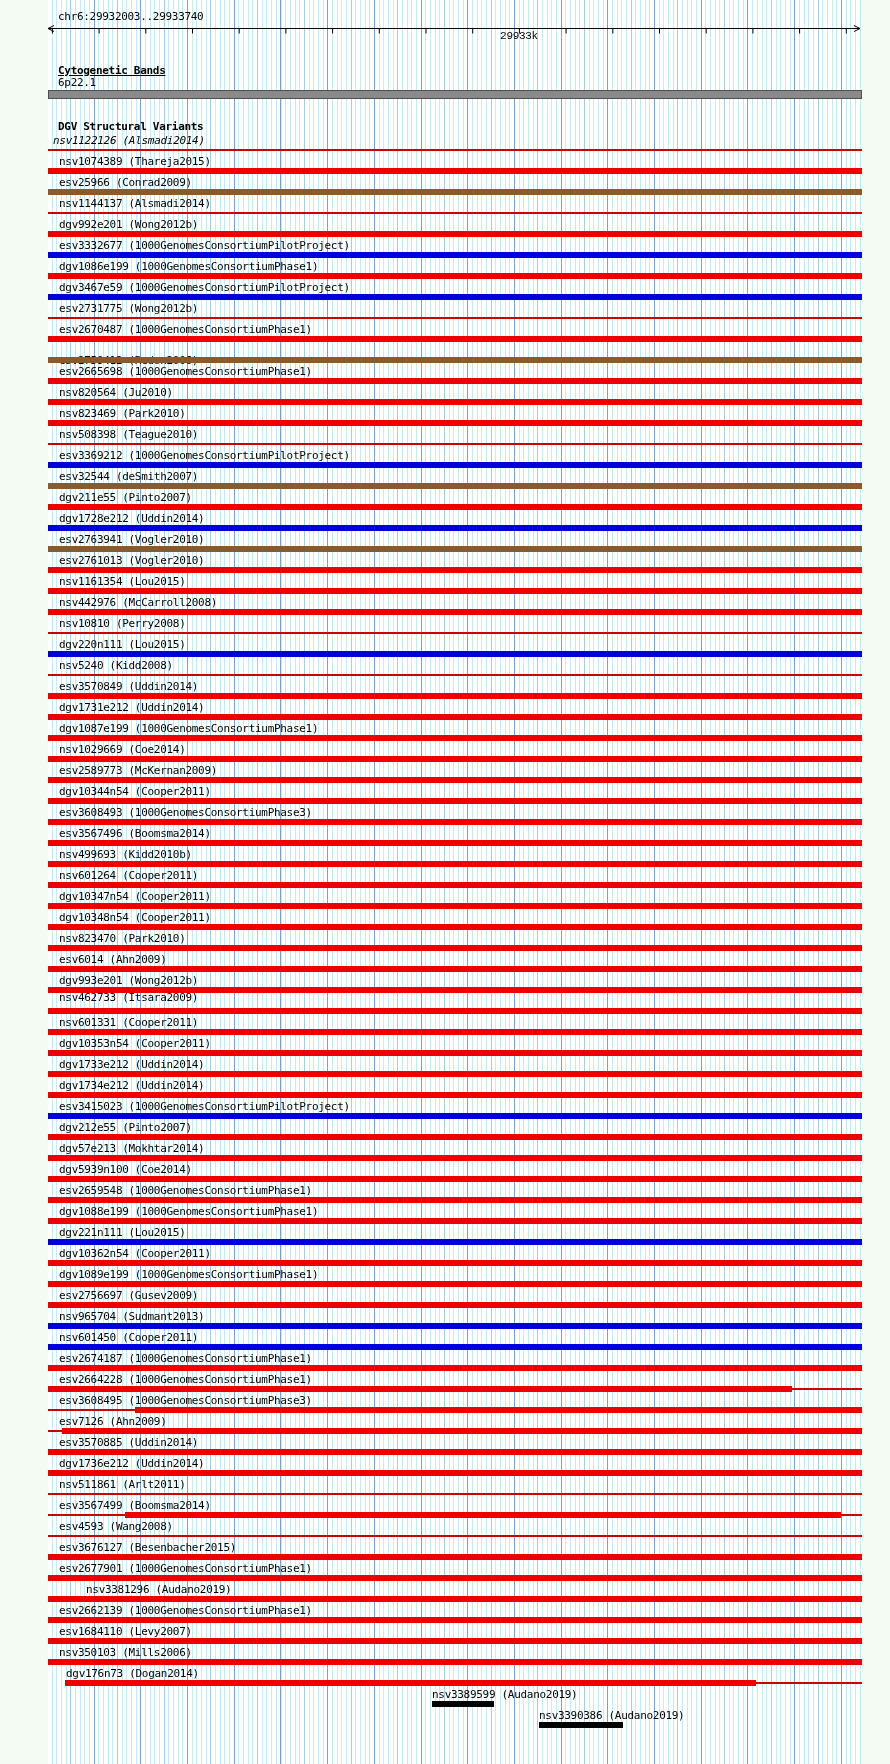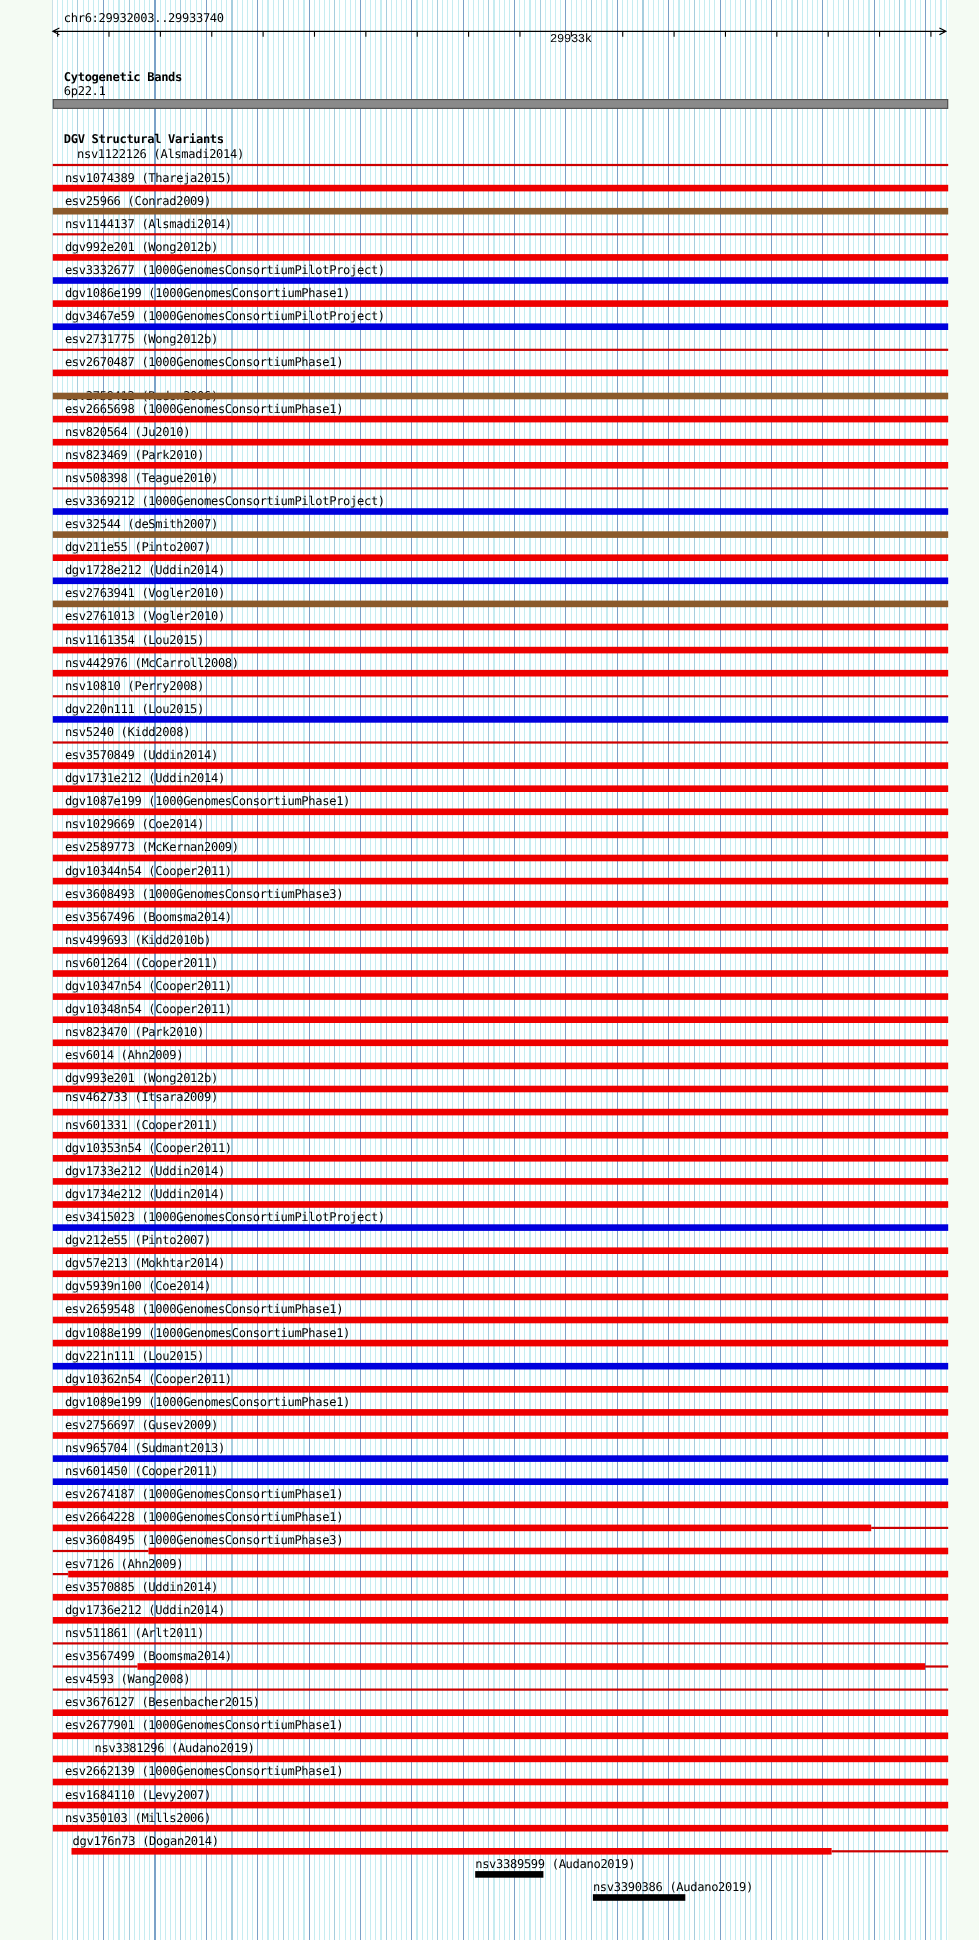--- a/index.html
+++ b/index.html
@@ -14,21 +14,21 @@
     background:
       repeating-linear-gradient(to right, rgba(0,0,0,0) 0px, rgba(0,0,0,0) 45.7px, #7ba2c8 45.7px, #7ba2c8 46.7px),
       repeating-linear-gradient(to right, rgba(0,0,0,0) 0px, rgba(0,0,0,0) 22.35px, #a6cede 22.35px, #a6cede 23.35px),
       repeating-linear-gradient(to right, #feffff 0px, #feffff 3.67px, #c6ecf1 3.67px, #c6ecf1 4.67px);
   }
   .txt{position:absolute;font-size:11px;line-height:11px;color:#000;white-space:pre;letter-spacing:-0.3px;}
   .bold{font-weight:bold;}
   #region-label{left:58px;top:11px;}
   #ruler-svg{position:absolute;left:0;top:0;}
   #ruler-tick-label{top:31px;transform:translateX(-50%);font-family:Liberation Mono, monospace;}
-  #cyto-title{left:58px;top:65px;}
+  #cyto-title{left:58px;top:65px;text-decoration:underline;}
   #cyto-band-name{left:58px;top:77px;}
   #cyto-bar{
     position:absolute;left:48px;top:90px;width:812px;height:7px;
     background:#8a8a8a;border:1px solid #4f4f4f;
   }
   #dgv-title{left:58px;top:121px;}
   .vlabel{position:absolute;font-size:11px;line-height:11px;color:#000;white-space:pre;letter-spacing:-0.3px;}
   .vbar{position:absolute;}
 </style>
 </head>
@@ -44,21 +44,21 @@
     </svg>
   <span id="ruler-tick-label" class="txt" style="left: 519px;">29933k</span>
 
   <div id="cyto-title" class="txt bold">Cytogenetic Bands</div>
   <div id="cyto-band-name" class="txt">6p22.1</div>
   <div id="cyto-bar"></div>
 
   <div id="dgv-title" class="txt bold">DGV Structural Variants</div>
 
   <div id="variant-rows">
-      <div class="vlabel" style="left: 70px; top: 135px;">nsv1122126 (Alsmadi2014)</div>
+      <div class="vlabel" style="left: 53px; top: 135px; font-style: italic;">nsv1122126 (Alsmadi2014)</div>
       <div class="vbar" style="left: 48px; width: 814px; top: 149px; height: 2px; background: rgb(204, 0, 0);"></div>
       <div class="vlabel" style="left: 59px; top: 156px;">nsv1074389 (Thareja2015)</div>
       <div class="vbar" style="left: 48px; width: 814px; top: 168px; height: 6px; background: rgb(238, 0, 0);"></div>
       <div class="vlabel" style="left: 59px; top: 177px;">esv25966 (Conrad2009)</div>
       <div class="vbar" style="left: 48px; width: 814px; top: 189px; height: 6px; background: rgb(139, 90, 43);"></div>
       <div class="vlabel" style="left: 59px; top: 198px;">nsv1144137 (Alsmadi2014)</div>
       <div class="vbar" style="left: 48px; width: 814px; top: 212px; height: 2px; background: rgb(204, 0, 0);"></div>
       <div class="vlabel" style="left: 59px; top: 219px; text-align: right;">dgv992e201 (Wong2012b)</div>
       <div class="vbar" style="left: 48px; width: 814px; top: 231px; height: 6px; background: rgb(238, 0, 0);"></div>
       <div class="vlabel" style="left: 59px; top: 240px;">esv3332677 (1000GenomesConsortiumPilotProject)</div>

